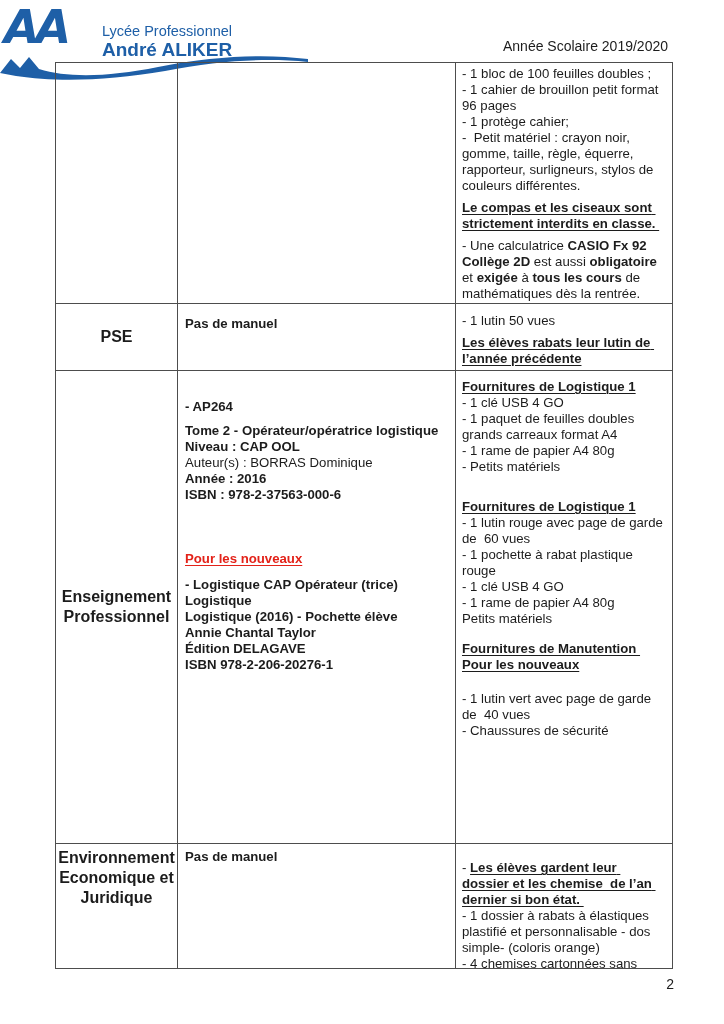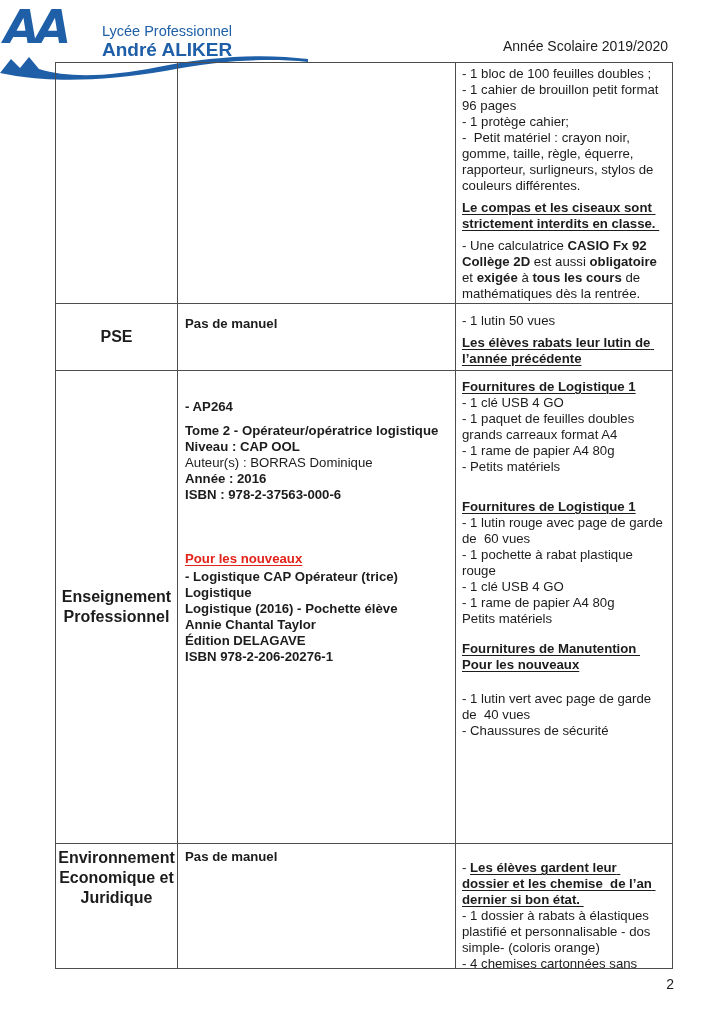--- a/index.html
+++ b/index.html
@@ -99,21 +99,21 @@
 
     <div class="cell cr cb subject">Enseignement Professionnel</div>
     <div class="cell cr cb manual-paras">
         <div class="para"><span class="b">- AP264</span></div>
         <div class="para" style="margin-top: 8px;"><span class="b">Tome 2 - Opérateur/opératrice logistique</span></div>
         <div class="para"><span class="b">Niveau : CAP OOL</span></div>
         <div class="para"><span>Auteur(s) : BORRAS Dominique</span></div>
         <div class="para"><span class="b">Année : 2016</span></div>
         <div class="para"><span class="b">ISBN : 978-2-37563-000-6</span></div>
         <div class="para" style="margin-top: 48px;"><span class="b u red">Pour les nouveaux</span></div>
-        <div class="para" style="margin-top: 2px;"><span class="b">- Logistique CAP Opérateur (trice) Logistique</span></div>
+        <div class="para" style="margin-top: 10px;"><span class="b">- Logistique CAP Opérateur (trice) Logistique</span></div>
         <div class="para"><span class="b">Logistique (2016) - Pochette élève</span></div>
         <div class="para"><span class="b">Annie Chantal Taylor</span></div>
         <div class="para"><span class="b">Édition DELAGAVE</span></div>
         <div class="para"><span class="b">ISBN 978-2-206-20276-1</span></div>
       </div>
     <div class="cell cb supplies p8">
         <div class="para"><span class="b u">Fournitures de Logistique 1</span></div>
         <div class="para"><span>- 1 clé USB 4 GO</span></div>
         <div class="para"><span>- 1 paquet de feuilles doubles grands carreaux format A4</span></div>
         <div class="para"><span>- 1 rame de papier A4 80g</span></div>

